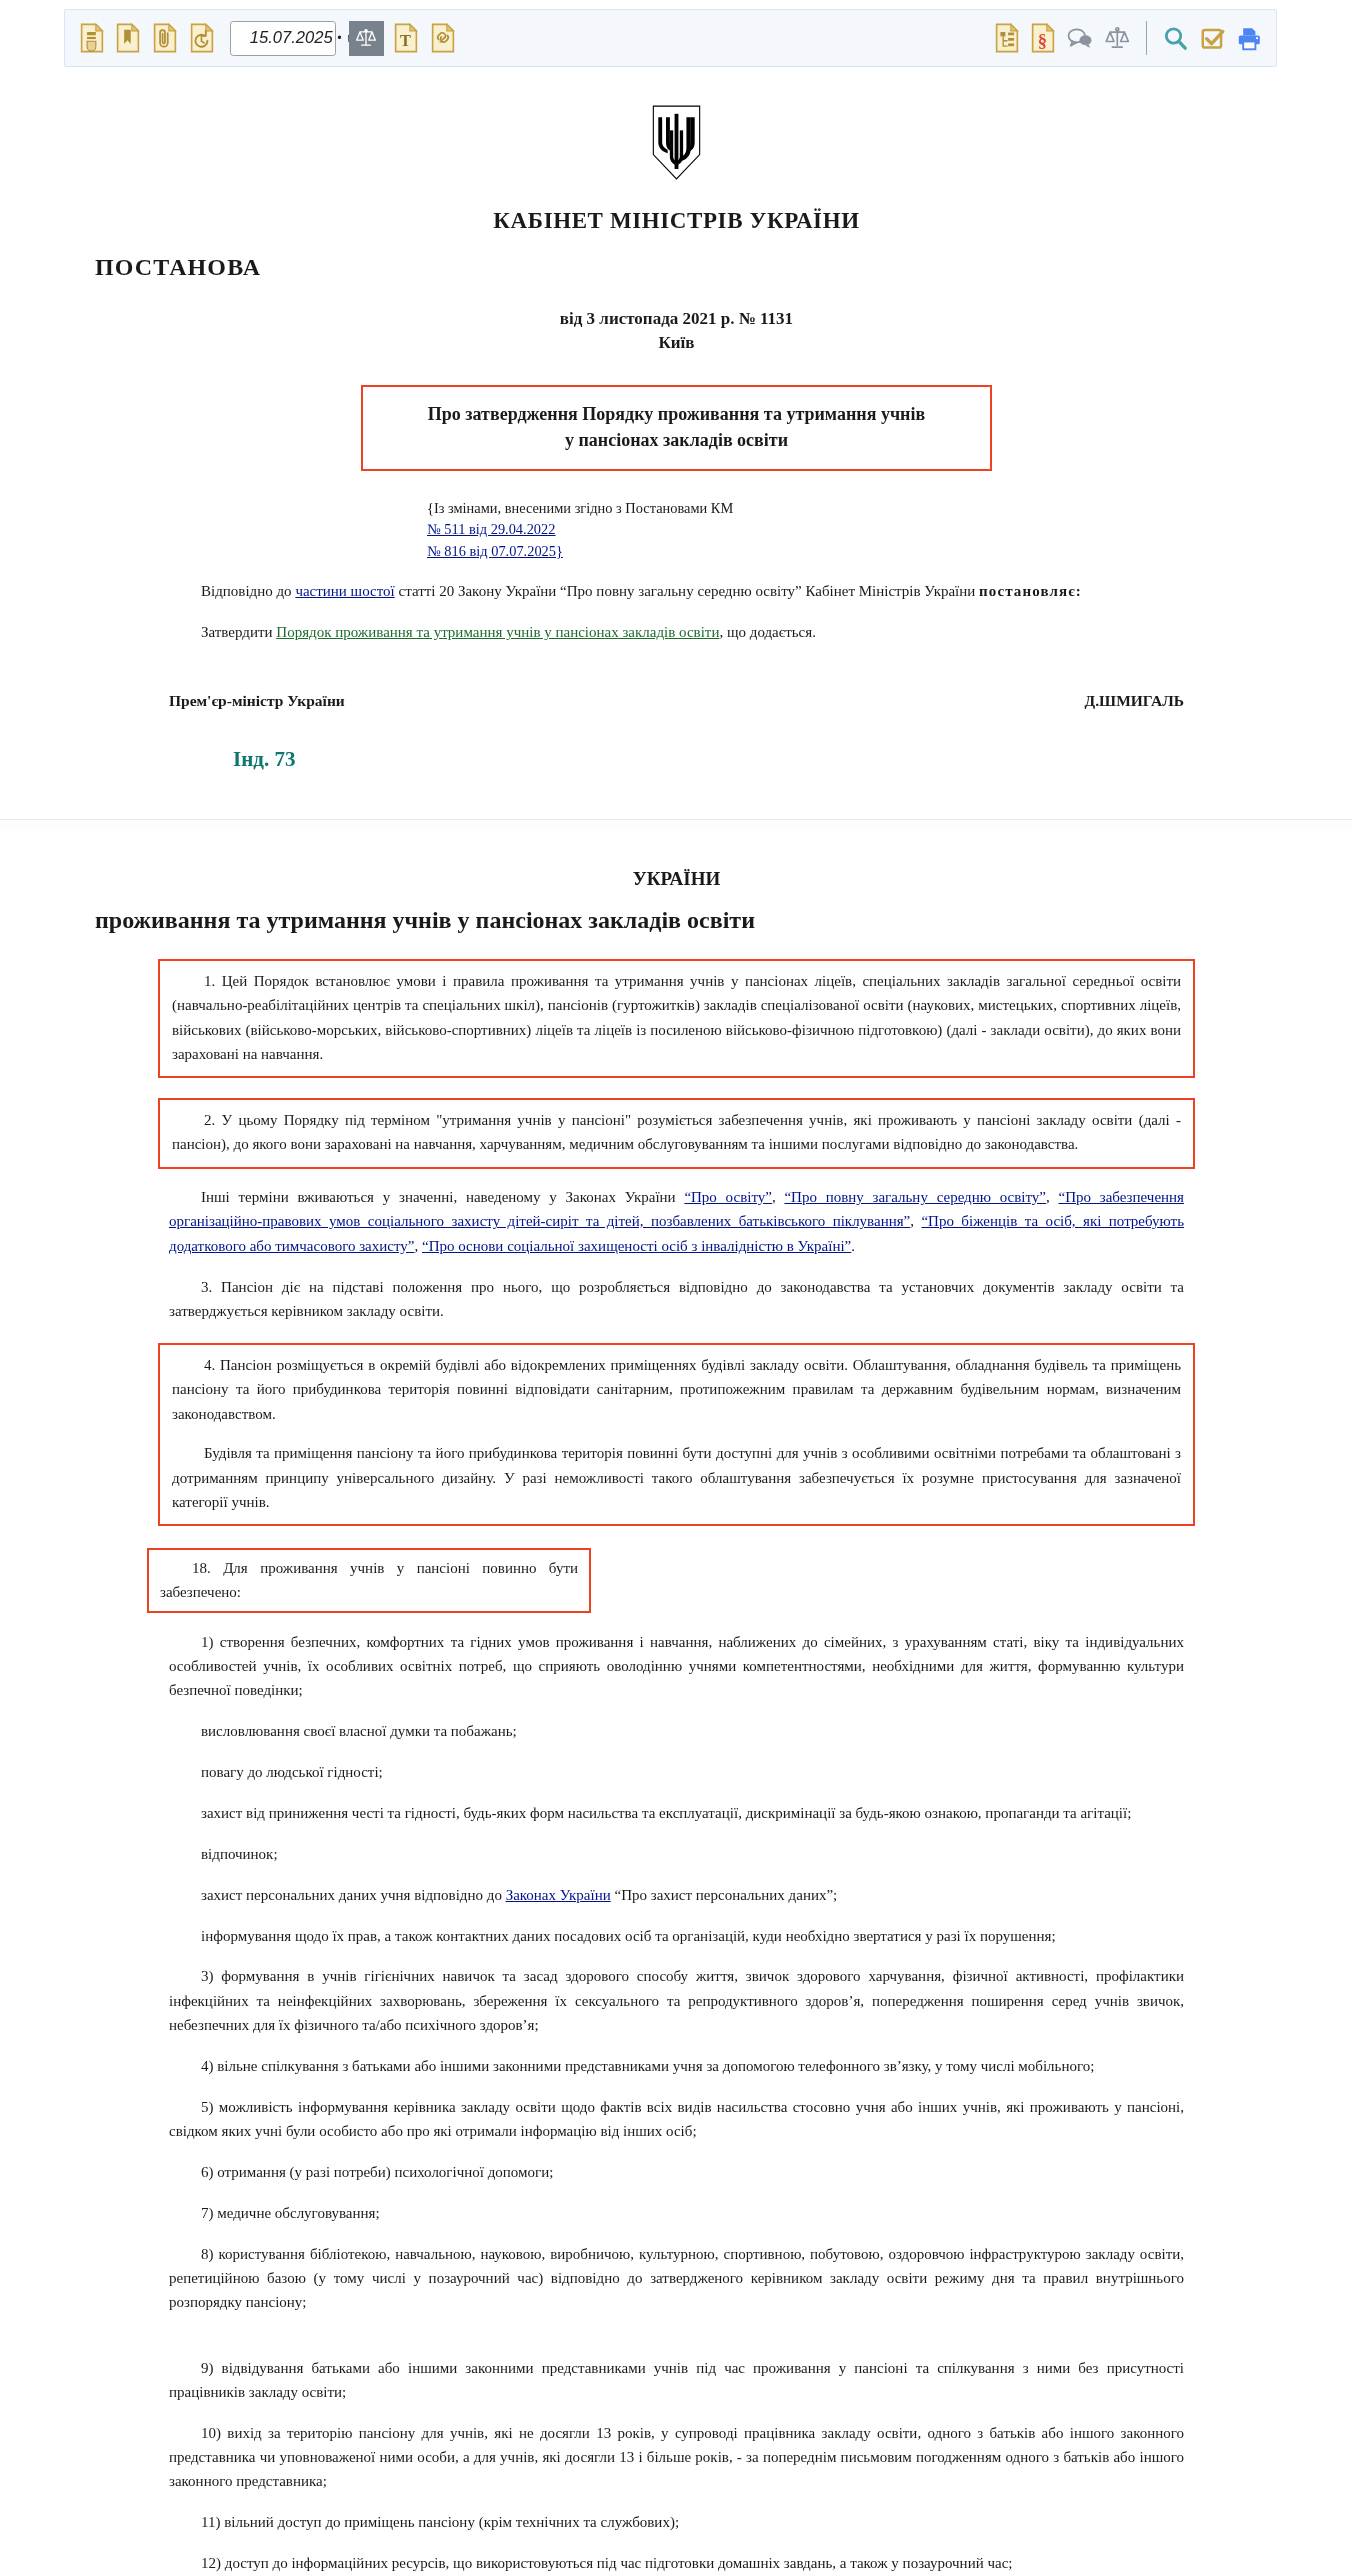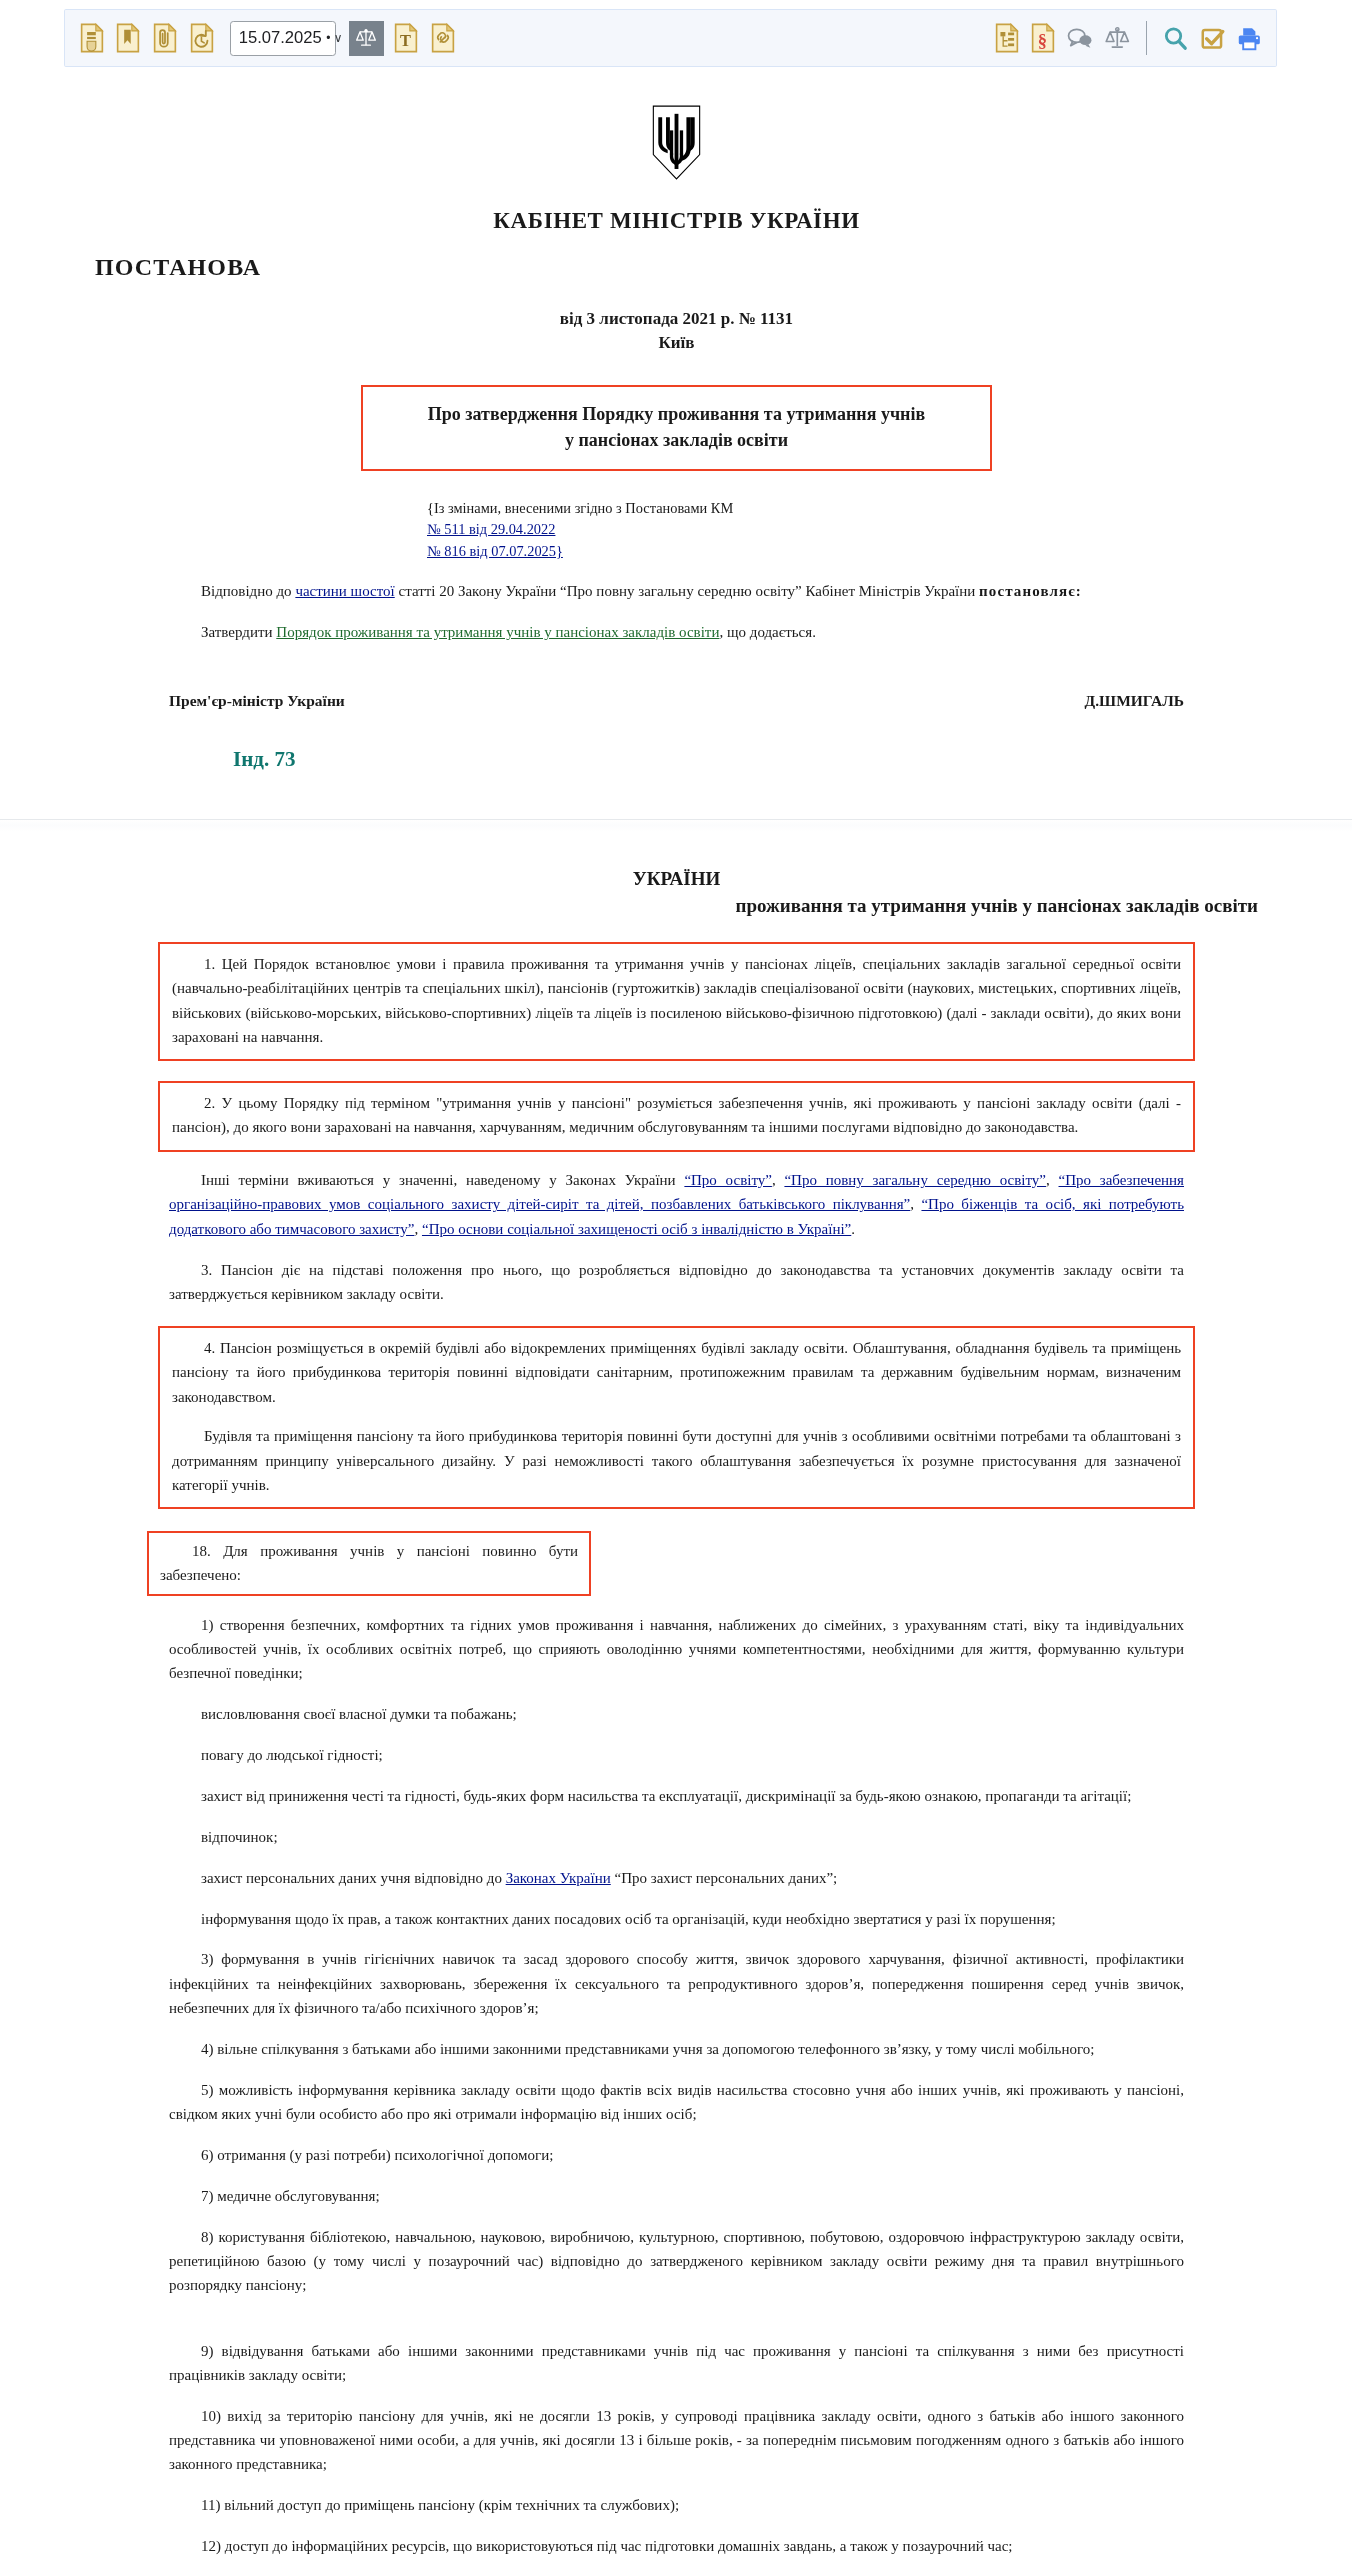--- a/index.html
+++ b/index.html
@@ -37,27 +37,28 @@
     cursor:pointer;
   }
   .tb-btn svg{display:block;}
   .date-select{
     display:flex;align-items:center;justify-content:space-between;
     width:106px;height:35px;
     background:#ffffff;
     border:1.1px solid #9aa0a6;
     border-radius:3.3px;
     margin:0 5.5px;
-    padding:0 8px;
+    padding:0 19px;
     box-sizing:border-box;
     font-family:"Liberation Sans", sans-serif;
     font-size:16.6px;
     color:#202124;
     cursor:pointer;
     white-space:nowrap;
+    font-style:italic;
   }
   .date-select .caret{font-size:12px;color:#3c4043;margin-left:3.3px;}
   .scale-btn{
     width:35px;height:35px;
     background:#78828c;
     display:flex;align-items:center;justify-content:center;
     cursor:pointer;
   }
   .tb-sep{
     width:1.1px;height:34px;background:#9aa4ae;margin:0 6.6px;
@@ -167,25 +168,25 @@
   
   .sec-head{
     text-align:center;
     font-size:19px;
     font-weight:700;
     color:#1a1a1a;
     padding-top:33px;
     line-height:1.5;
   }
   .sec-sub{
-    text-align:right;
-    font-size:19px;
-    font-weight:700;
-    color:#1a1a1a;
-    margin-top:1px;
+    text-align:left;
+    font-size:24px;
+    font-weight:700;
+    color:#1a1a1a;
+    margin-top:13px;
   }
 
   
   .hl{
     border:2.2px solid #ef4123;
     box-sizing:border-box;
     margin:20px 63px 0 63px;
     padding:7.8px 12px 10px;
   }
   .hl .para{margin:0;}

